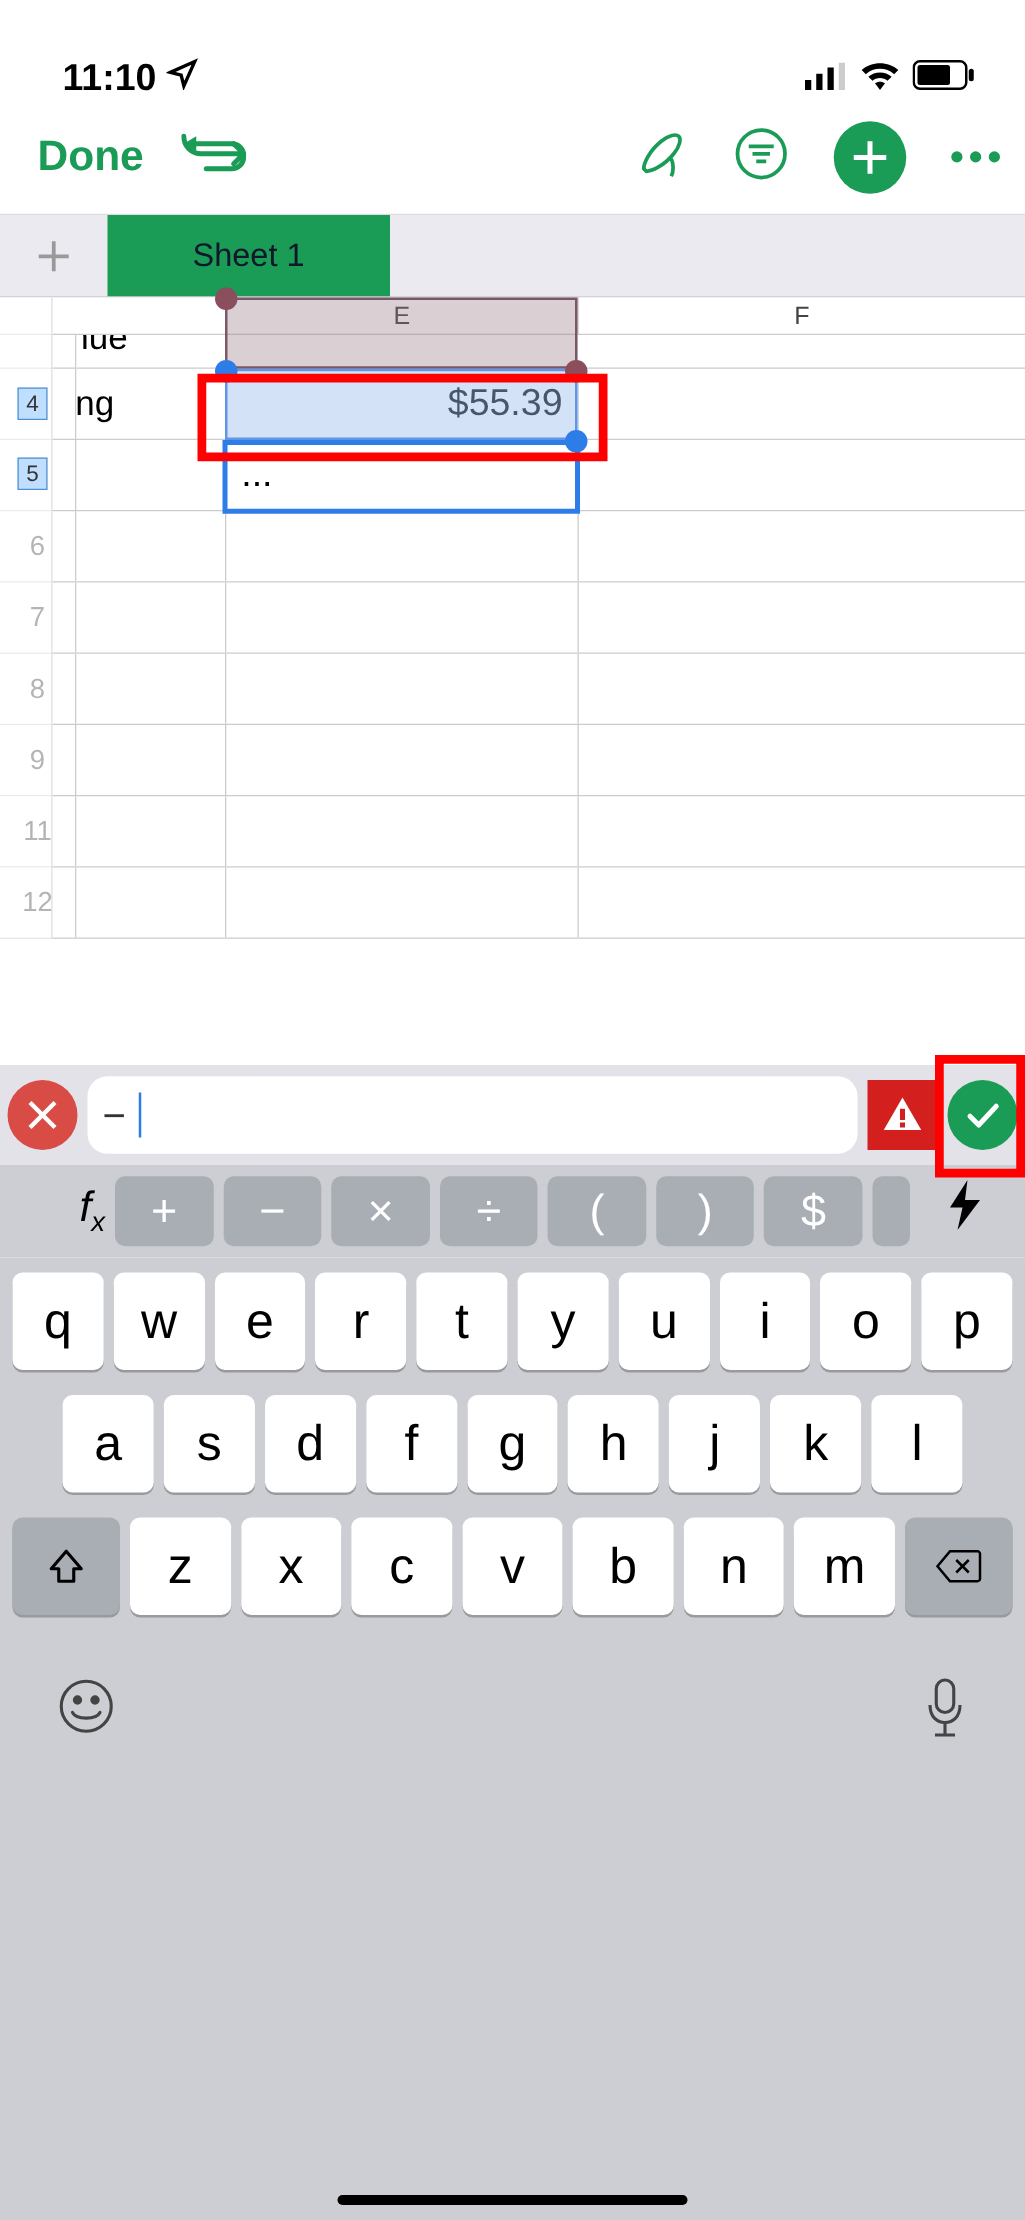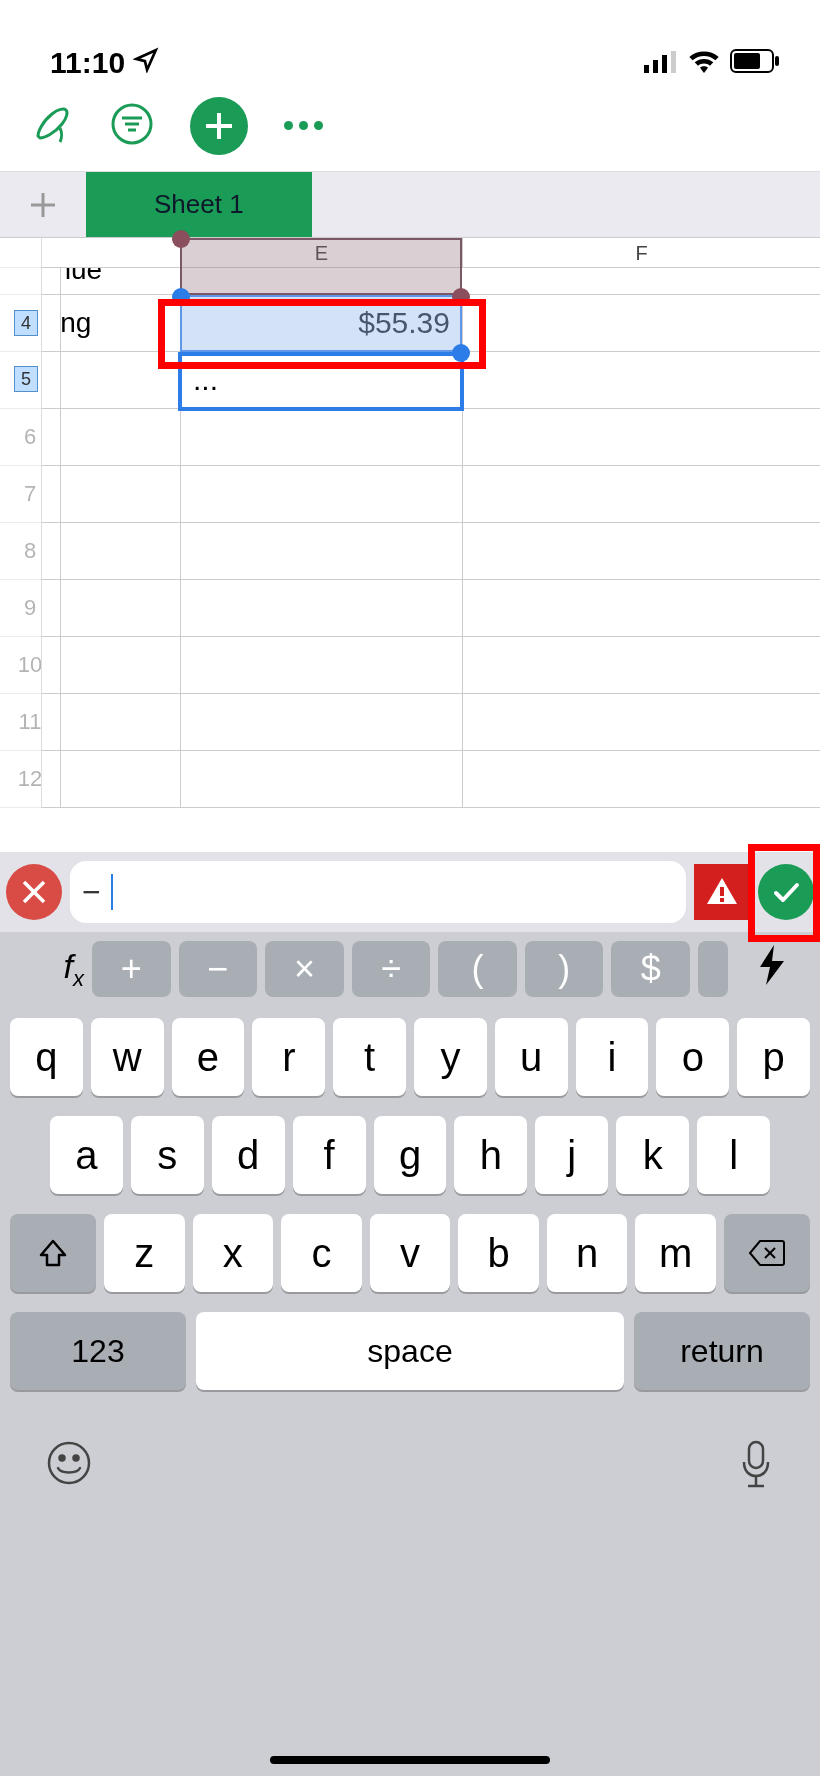--- a/index.html
+++ b/index.html
@@ -115,20 +115,31 @@
       <svg width="50" height="24" viewBox="0 0 50 24">
           <rect x="1" y="1" width="42" height="22" rx="5" fill="none" stroke="#000" stroke-width="2"></rect>
           <rect x="4" y="4" width="26" height="16" rx="2" fill="#000"></rect>
           <rect x="45" y="7" width="4" height="10" rx="2" fill="#000"></rect>
         </svg>
     </span>
   </div>
 </div>
 
 <div class="toolbar">
+  <div class="toolbar-left">
+    <span class="done-btn">Done</span>
+    <span>
+      <svg width="52" height="40" viewBox="0 0 52 40" fill="none" stroke="#1a9b56" stroke-width="4">
+          <path d="M10 12 L2 20 L10 28 M2 20 H36 C44 20 50 26 50 34" stroke-linecap="round" stroke-linejoin="round" transform="scale(-1,1) translate(-52,0) rotate(180 26 20) scale(-1,1) translate(-52,0)"></path>
+          <path d="M6 8 L14 16 L6 24" stroke-linecap="round" stroke-linejoin="round" transform="translate(-2,-4)" opacity="0"></path>
+          <path d="M 8 10 L 18 4 L 18 16 Z" fill="#1a9b56" stroke="none" transform="translate(-6,2)"></path>
+          <path d="M 12 12 H 40 C 46 12 50 16 50 22 C 50 28 46 32 40 32 H 20" stroke-linecap="round"></path>
+        </svg>
+    </span>
+  </div>
   <div class="toolbar-right">
     <span>
       <svg width="44" height="44" viewBox="0 0 44 44" fill="none" stroke="#1a9b56" stroke-width="3">
           <path d="M8 34 C8 30 12 20 22 12 C28 7 34 6 36 8 C38 10 37 16 32 22 C24 32 14 36 10 36 Z" stroke-linejoin="round"></path>
           <path d="M30 26 C32 30 32 36 30 40"></path>
         </svg>
     </span>
     <span>
       <svg width="44" height="44" viewBox="0 0 44 44" fill="none" stroke="#1a9b56" stroke-width="3">
           <circle cx="22" cy="22" r="19"></circle>
@@ -208,26 +219,20 @@
         <div class="cell-f"></div>
       </div>
     <div class="row">
         <div class="rowhdr">8</div>
         <div class="cell-d"></div>
         <div class="cell-e"></div>
         <div class="cell-f"></div>
       </div>
     <div class="row">
         <div class="rowhdr">9</div>
-        <div class="cell-d"></div>
-        <div class="cell-e"></div>
-        <div class="cell-f"></div>
-      </div>
-    <div class="row">
-        <div class="rowhdr">10</div>
         <div class="cell-d"></div>
         <div class="cell-e"></div>
         <div class="cell-f"></div>
       </div>
     <div class="row">
         <div class="rowhdr">11</div>
         <div class="cell-d"></div>
         <div class="cell-e"></div>
         <div class="cell-f"></div>
       </div>
@@ -335,25 +340,20 @@
     <div class="key">n</div>
     <div class="key">m</div>
     <div class="key key-back">
       <svg width="38" height="28" viewBox="0 0 38 28" fill="none" stroke="#000" stroke-width="2">
           <path d="M12 2 H34 C35 2 36 3 36 4 V24 C36 25 35 26 34 26 H12 L2 14 Z"></path>
           <line x1="17" y1="9" x2="27" y2="19"></line>
           <line x1="27" y1="9" x2="17" y2="19"></line>
         </svg>
     </div>
   </div>
-  <div class="kb-row kb-row4">
-    <div class="key-123">123</div>
-    <div class="key-space">space</div>
-    <div class="key-return">return</div>
-  </div>
   <div class="kb-row5">
     <span>
       <svg width="46" height="46" viewBox="0 0 46 46" fill="none" stroke="#444" stroke-width="2.5">
           <circle cx="23" cy="23" r="20"></circle>
           <circle cx="16" cy="18" r="2.5" fill="#444"></circle>
           <circle cx="30" cy="18" r="2.5" fill="#444"></circle>
           <path d="M12 28 C15 34 31 34 34 28" stroke-linecap="round"></path>
         </svg>
     </span>
     <span>

